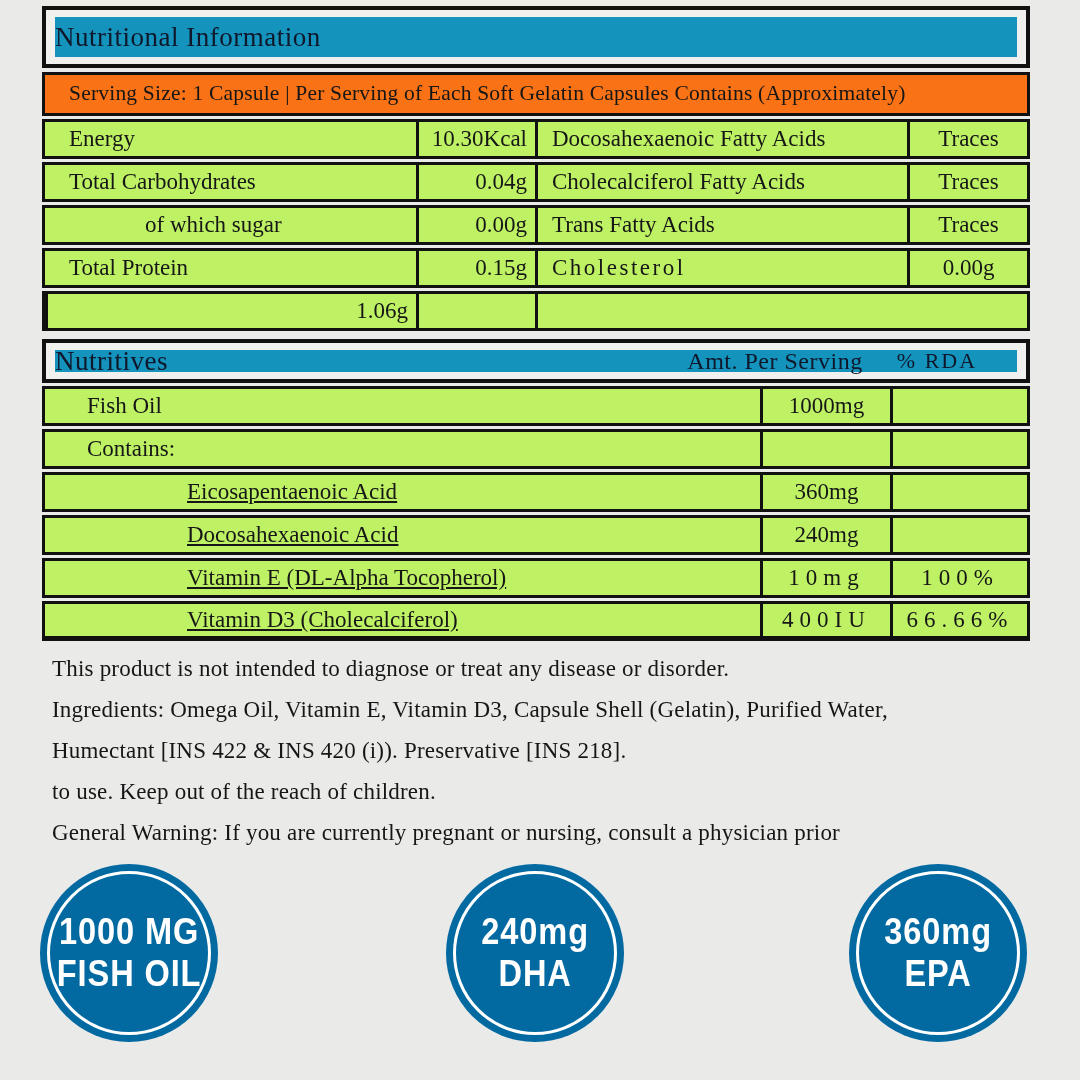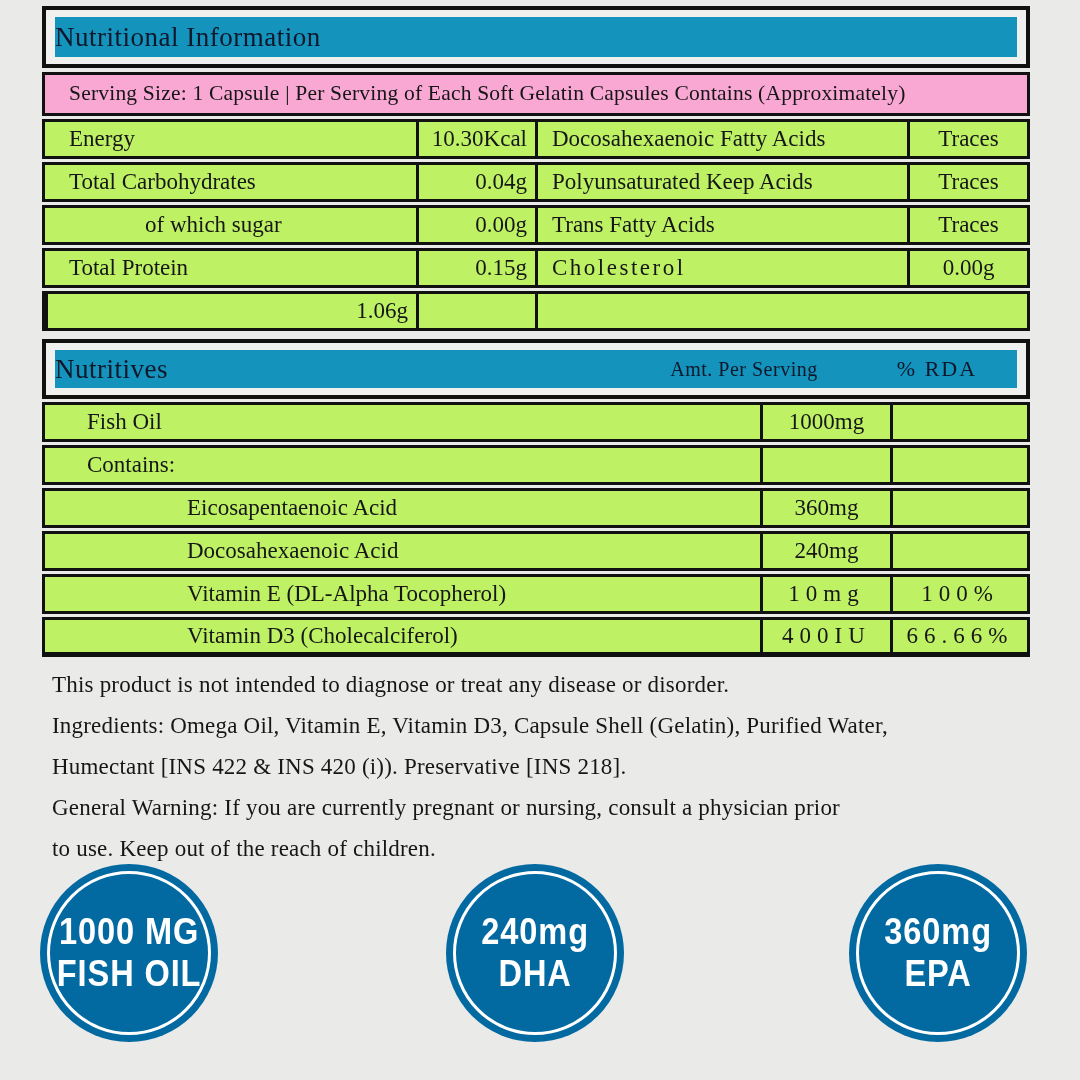--- a/index.html
+++ b/index.html
@@ -23,34 +23,34 @@
   .teal-bar{
     background:#1493bd;
     color:#0f172a;
     height:40px;
     display:flex;align-items:center;
     padding:0 0;
     position:relative;
     box-sizing:border-box;
   }
   .teal-bar .bar-title{font-size:27px;letter-spacing:.5px;}
-  .nutritives-bar{height:38px;}
+  .nutritives-bar{height:22px;}
   .col-head-amt{
-    position:absolute;left:569px;width:240px;text-align:center;
-    font-size:20px;letter-spacing:.5px;
+    position:absolute;left:600px;width:240px;text-align:center;
+    font-size:24px;letter-spacing:.5px;
   }
   .col-head-rda{
     position:absolute;left:812px;width:140px;text-align:center;
     font-size:22px;letter-spacing:2px;
   }
 
   
   .serving-box{
     border:3px solid #111;
-    background:#f9a8d4;
+    background:#f97316;
     margin-top:4px;
     padding:6px 12px 7px 24px;
     font-size:21.5px;
     letter-spacing:.2px;
     box-sizing:border-box;
     white-space:nowrap;
   }
 
   
   .trow{
@@ -70,21 +70,21 @@
     box-sizing:border-box;
     overflow:hidden;white-space:nowrap;
   }
   .cell.vline{border-left:3px solid #111;}
   .lab1{padding-left:24px;}
   .indent1{padding-left:100px;}
   .val-r{justify-content:flex-end;}
   .lab2{padding-left:14px;}
   .val-c{justify-content:center;}
   .nlab{padding-left:42px;}
-  .nindent{padding-left:142px;}
+  .nindent{padding-left:142px;text-decoration:underline;}
   .ls2{letter-spacing:2.5px;}
   .ls6{letter-spacing:6px;}
   .thick-bottom{border-bottom-width:5px;}
   .gap8{margin-top:8px;}
 
   
   .paras{margin:16px 0 0 10px;font-size:23px;letter-spacing:.2px;}
   .paras p{margin:0 0 18px 0;line-height:23px;}
 
   
@@ -128,21 +128,21 @@
     <div>
       <div class="trow macro">
         <div class="cell lab1">Energy</div>
         <div class="cell vline val-r">10.30Kcal</div>
         <div class="cell vline lab2">Docosahexaenoic Fatty Acids</div>
         <div class="cell vline val-c">Traces</div>
       </div>
       <div class="trow macro">
         <div class="cell lab1">Total Carbohydrates</div>
         <div class="cell vline val-r">0.04g</div>
-        <div class="cell vline lab2">Polyunsaturated Keep Acids</div>
+        <div class="cell vline lab2">Cholecalciferol Fatty Acids</div>
         <div class="cell vline val-c">Traces</div>
       </div>
       <div class="trow macro">
         <div class="cell indent1">of which sugar</div>
         <div class="cell vline val-r">0.00g</div>
         <div class="cell vline lab2">Trans Fatty Acids</div>
         <div class="cell vline val-c">Traces</div>
       </div>
       <div class="trow macro">
         <div class="cell lab1">Total Protein</div>
@@ -195,22 +195,22 @@
         <div class="cell nindent">Vitamin D3 (Cholecalciferol)</div>
         <div class="cell vline val-c ls6">400IU</div>
         <div class="cell vline val-c ls6">66.66%</div>
       </div>
     </div>
 
     <div class="paras">
       <p>This product is not intended to diagnose or treat any disease or disorder.</p>
       <p>Ingredients: Omega Oil, Vitamin E, Vitamin D3, Capsule Shell (Gelatin), Purified Water,</p>
       <p>Humectant [INS 422 &amp; INS 420 (i)). Preservative [INS 218].</p>
+      <p>to use. Keep out of the reach of children.</p>
       <p>General Warning: If you are currently pregnant or nursing, consult a physician prior</p>
-      <p>to use. Keep out of the reach of children.</p>
     </div>
   </div>
 
   <div class="badge" id="badge-0">
     <div class="badge-text">
       <div>1000 MG</div>
       <div>FISH OIL</div>
     </div>
   </div>
   <div class="badge" id="badge-1">

